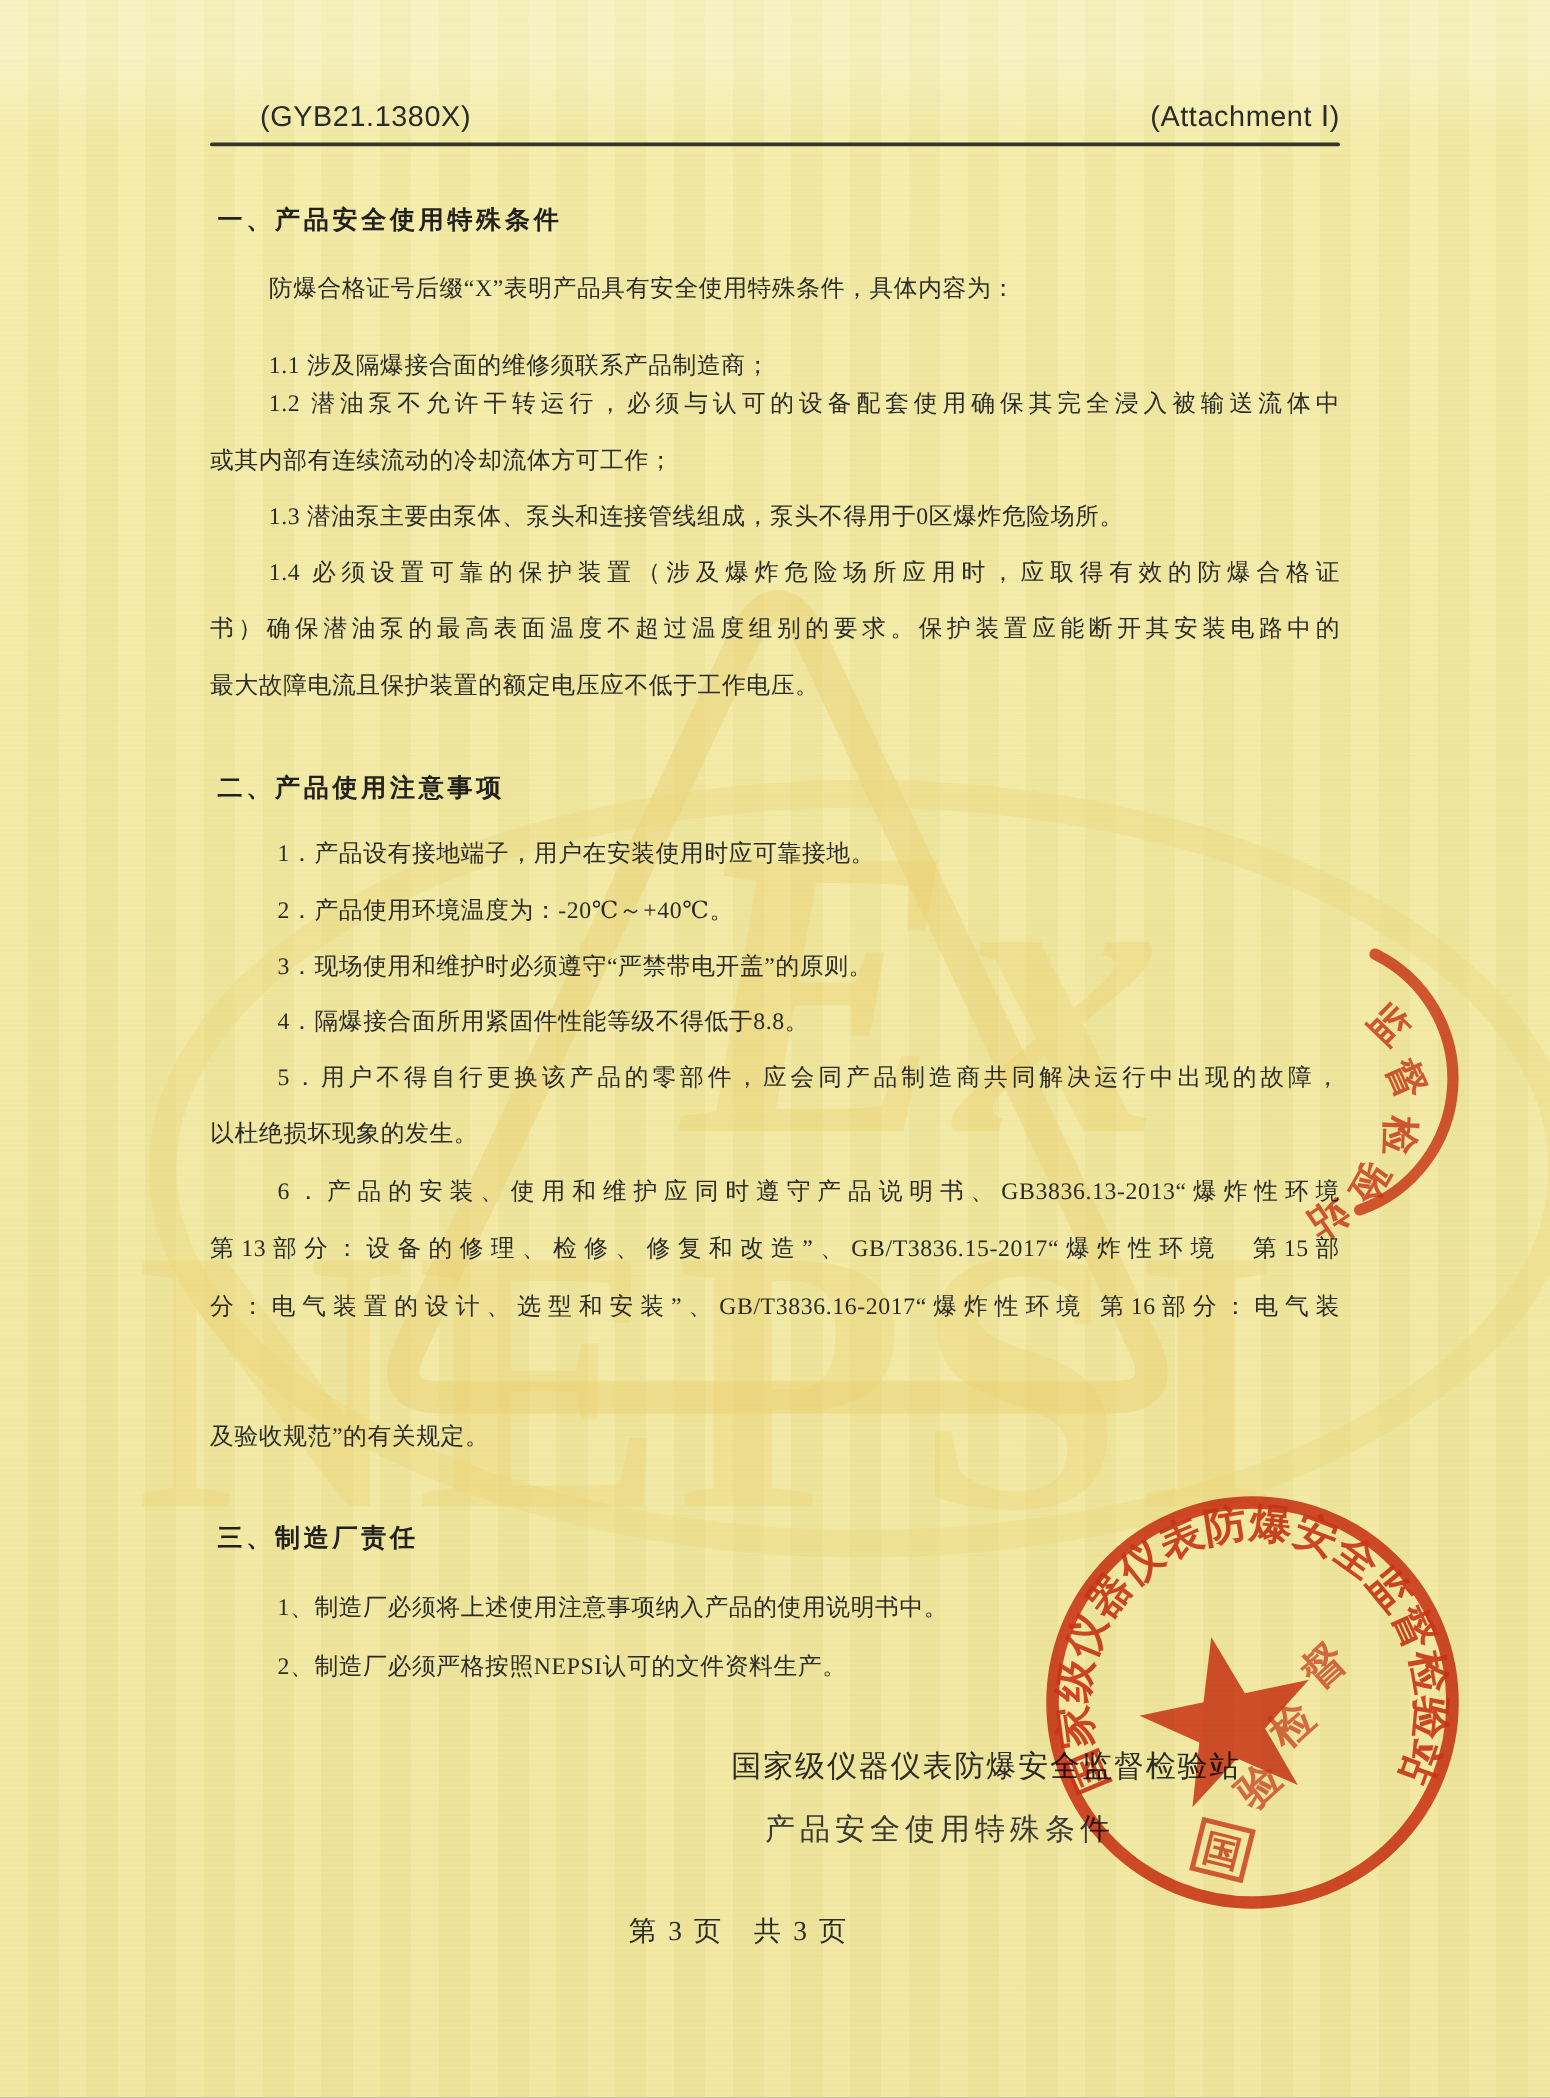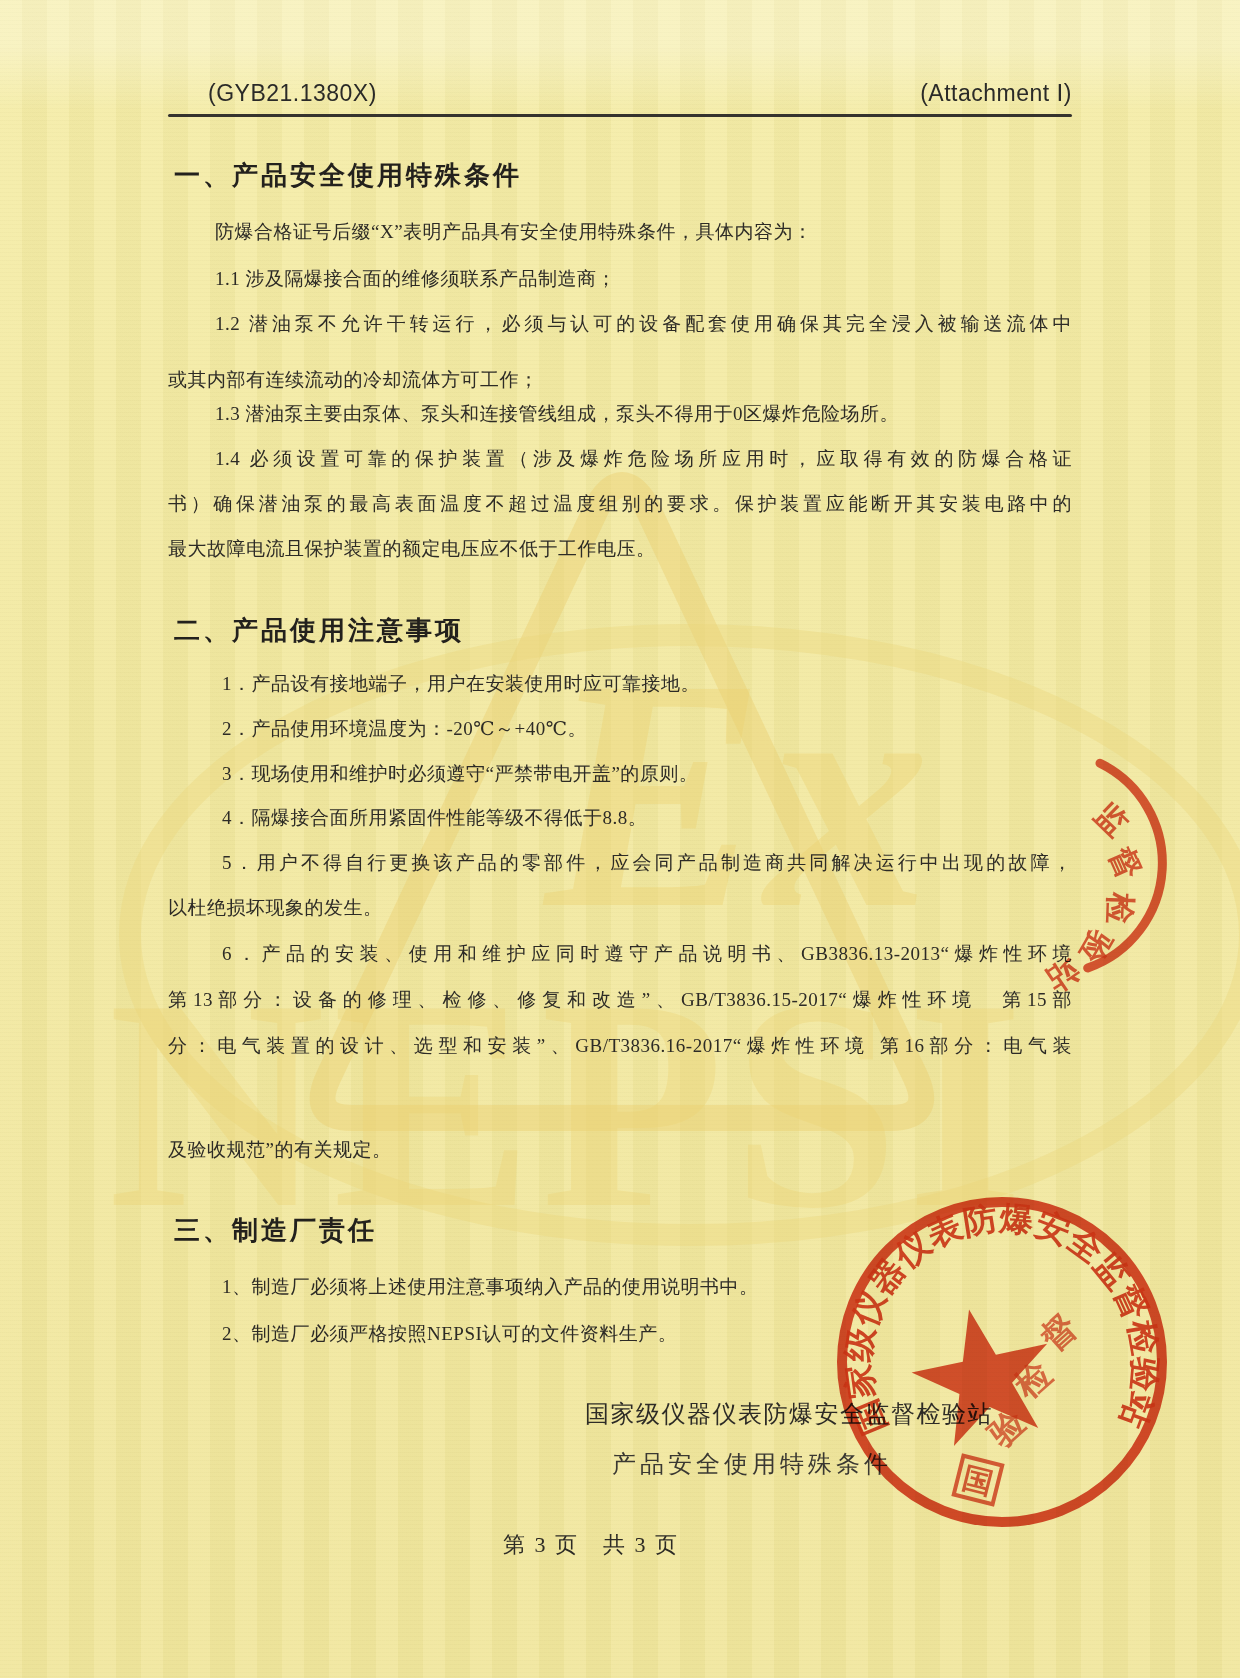--- a/index.html
+++ b/index.html
@@ -24,21 +24,21 @@
   }
   .hdr.left{left:172px;}
   .hdr.right{right:168px;text-align:right;}
   .rule{
     position:absolute;left:168px;top:114px;width:904px;height:3px;
     background:#35332e;border-radius:2px;
   }
   .sect{
     position:absolute;left:174px;
     font-family:Liberation Serif, serif;
-    font-weight:bold;font-size:26px;line-height:32px;color:#23211d;
+    font-weight:bold;font-size:20px;line-height:32px;color:#23211d;
     letter-spacing:3px;white-space:nowrap;
   }
   .ln{
     position:absolute;left:168px;width:904px;
     font-size:19px;line-height:34px;color:#2d2b26;
     letter-spacing:.5px;white-space:nowrap;
   }
   .jst{
     white-space:normal;
     text-align:justify;text-align-last:justify;
@@ -80,23 +80,23 @@
 
     <text x="108" y="1205" class="wm-font" font-size="300" font-weight="bold" fill="#ecd272" opacity="0.34" letter-spacing="8">NEPSI</text>
   </svg>
 
   <div class="hdr left">(GYB21.1380X)</div>
   <div class="hdr right">(Attachment Ⅰ)</div>
   <div class="rule"></div>
 
   <div class="sect" style="top:160px">一、产品安全使用特殊条件</div>
   <div class="ln ind1" style="top:215px">防爆合格证号后缀“X”表明产品具有安全使用特殊条件，具体内容为：</div>
-  <div class="ln ind1" style="top:262px">1.1 涉及隔爆接合面的维修须联系产品制造商；</div>
+  <div class="ln ind1" style="top:276px">1.1 涉及隔爆接合面的维修须联系产品制造商；</div>
   <div class="ln ind1 jst" style="top:307px">1.2 潜油泵不允许干转运行，必须与认可的设备配套使用确保其完全浸入被输送流体中</div>
-  <div class="ln" style="top:363px">或其内部有连续流动的冷却流体方可工作；</div>
+  <div class="ln" style="top:352px">或其内部有连续流动的冷却流体方可工作；</div>
   <div class="ln ind1" style="top:397px">1.3 潜油泵主要由泵体、泵头和连接管线组成，泵头不得用于0区爆炸危险场所。</div>
   <div class="ln ind1 jst" style="top:442px">1.4 必须设置可靠的保护装置（涉及爆炸危险场所应用时，应取得有效的防爆合格证</div>
   <div class="ln jst" style="top:487px">书）确保潜油泵的最高表面温度不超过温度组别的要求。保护装置应能断开其安装电路中的</div>
   <div class="ln" style="top:532px">最大故障电流且保护装置的额定电压应不低于工作电压。</div>
 
   <div class="sect" style="top:615px">二、产品使用注意事项</div>
   <div class="ln ind2" style="top:667px">1．产品设有接地端子，用户在安装使用时应可靠接地。</div>
   <div class="ln ind2" style="top:712px">2．产品使用环境温度为：-20℃～+40℃。</div>
   <div class="ln ind2" style="top:757px">3．现场使用和维护时必须遵守“严禁带电开盖”的原则。</div>
   <div class="ln ind2" style="top:801px">4．隔爆接合面所用紧固件性能等级不得低于8.8。</div>

